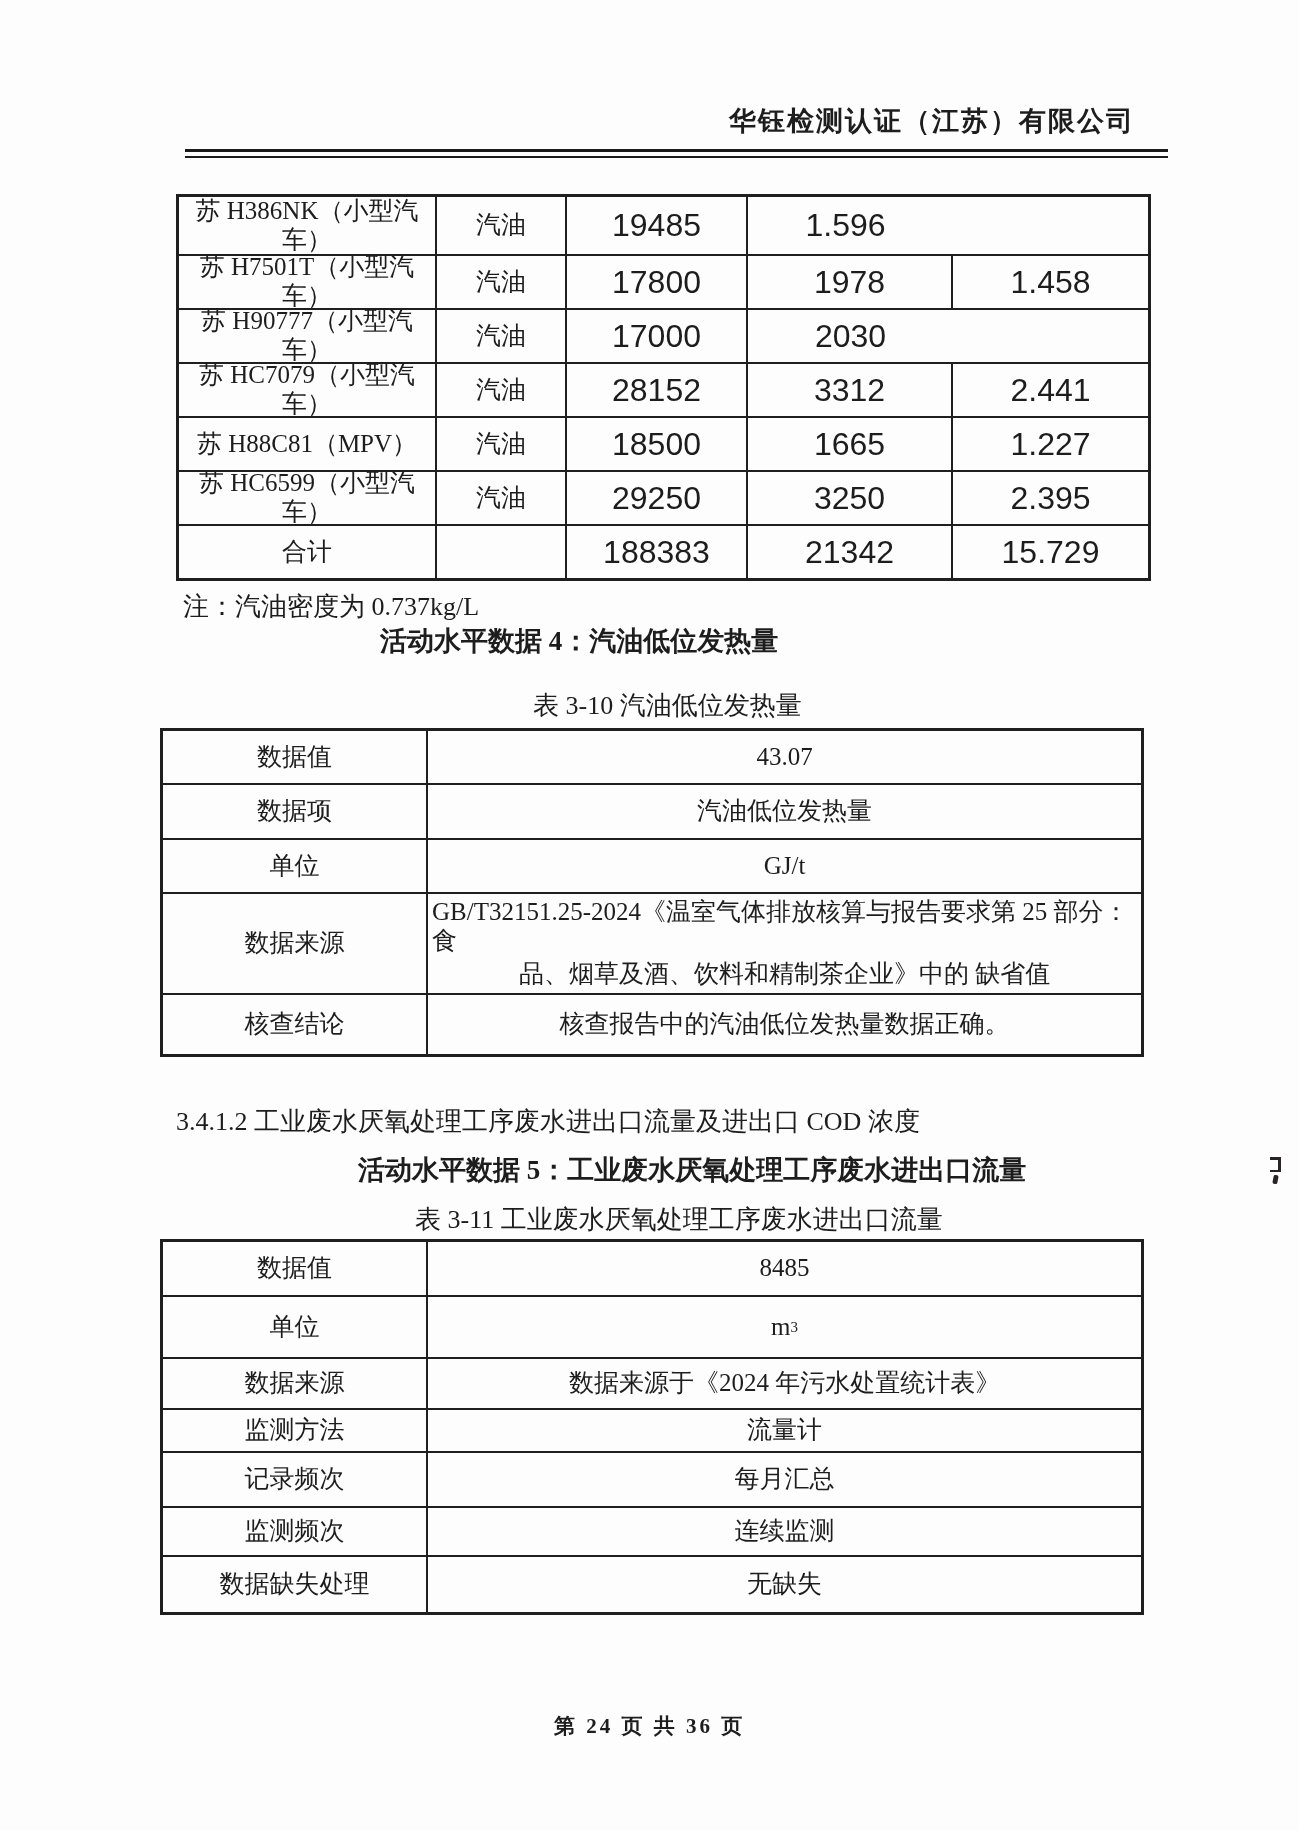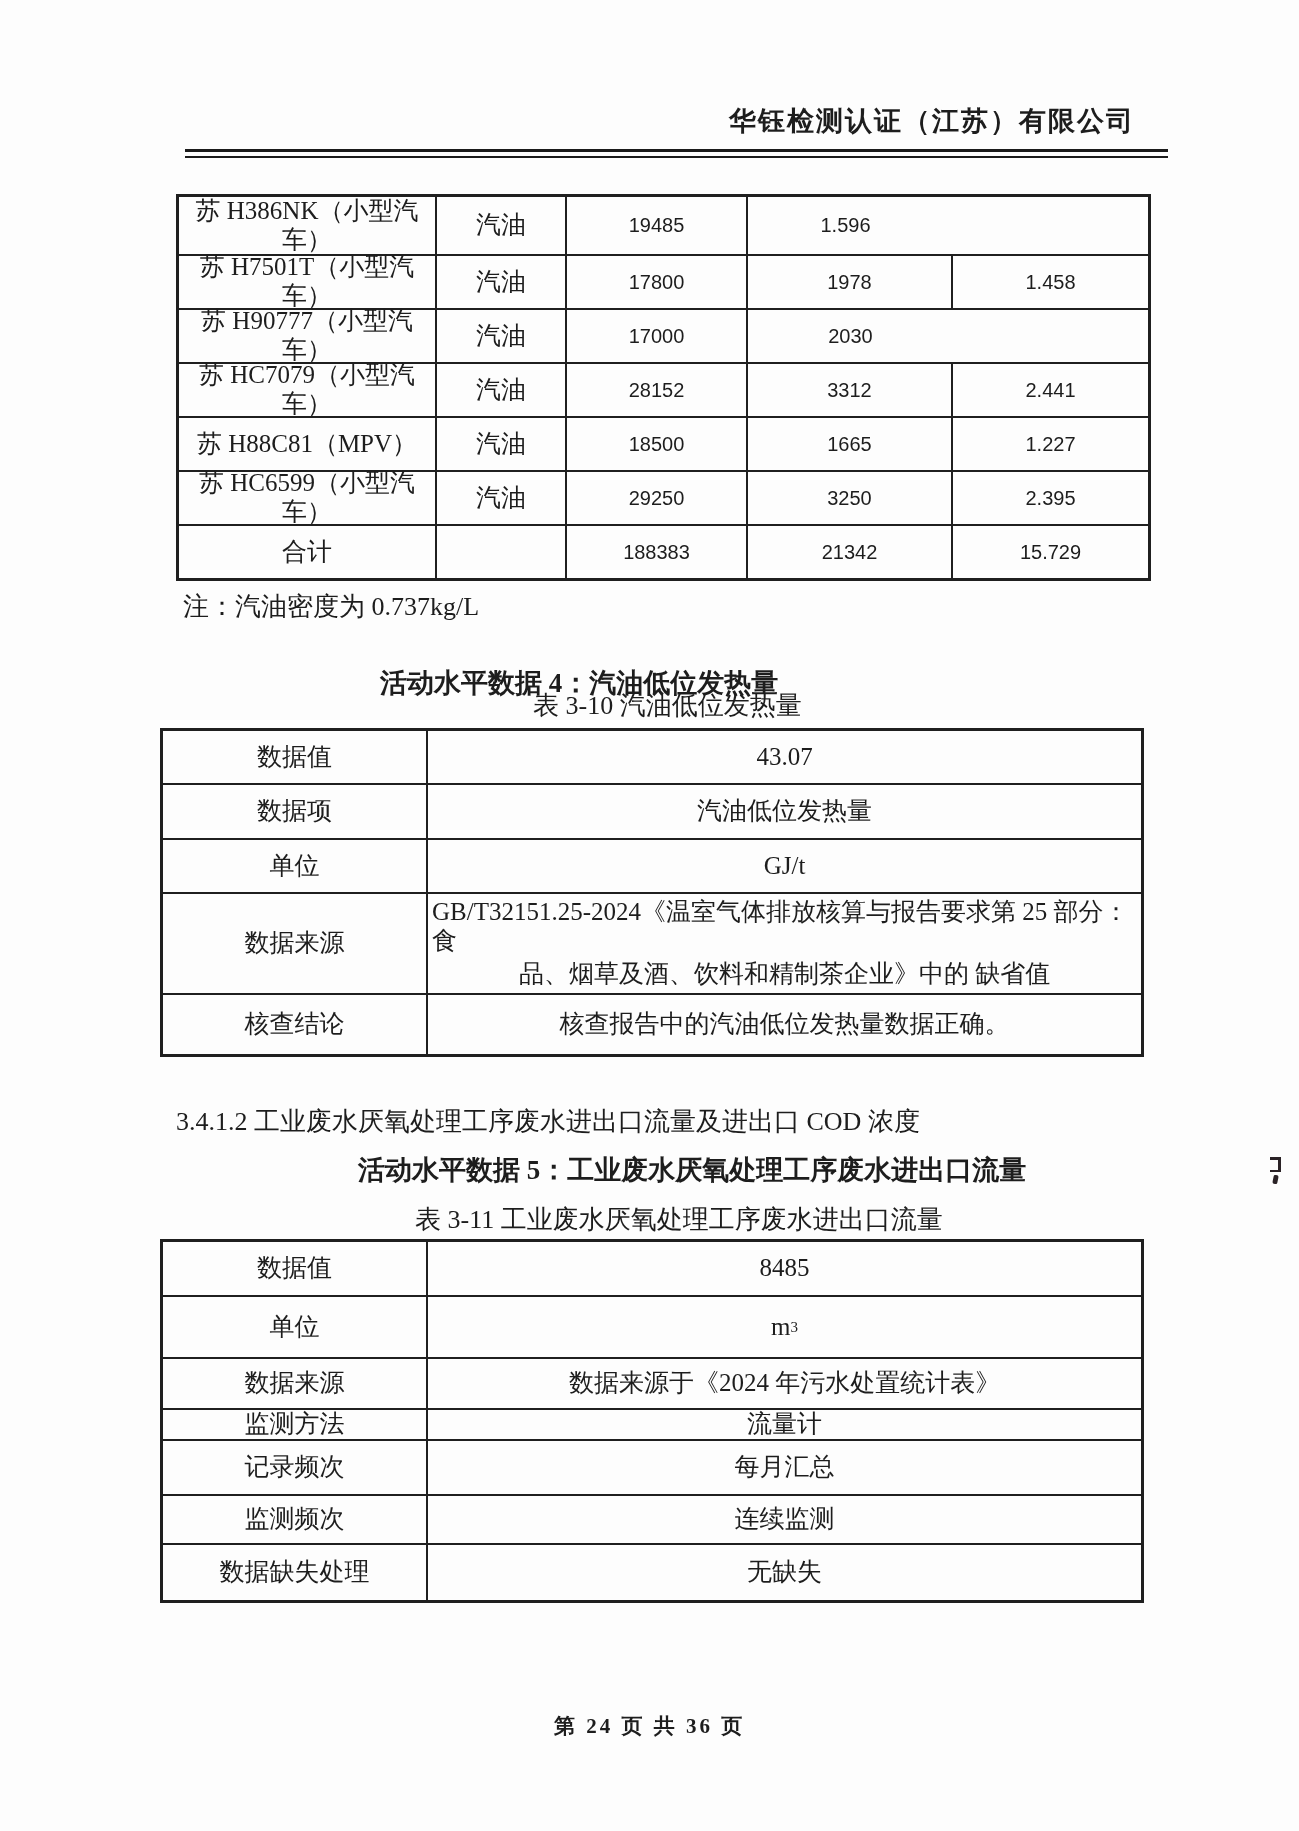--- a/index.html
+++ b/index.html
@@ -31,21 +31,21 @@
   }
   .tcell:last-child{border-right:none;}
 
   
   .veh-tbl{left:176px;top:194px;width:969px;}
   .c-plate{width:258px;}
   .c-fuel{width:130px;}
   .c-num1{width:181px;}
   .c-num2{width:205px;}
   .c-num3{width:195px;}
-  .num{font-family:"Liberation Sans","DejaVu Sans",sans-serif;font-size:20px;}
+  .num{font-family:"Liberation Sans","DejaVu Sans",sans-serif;font-size:32px;}
 
   
   .kv-tbl{left:160px;width:978px;}
   .c-label{width:265px;}
   .c-value{width:713px;flex-direction:column;}
   .val-line{width:100%;}
   .val-left{text-align:left;padding-left:4px;box-sizing:border-box;}
   sup{font-size:15px;line-height:0;}
 
   
@@ -115,21 +115,21 @@
     <div class="tcell c-plate">合计</div>
     <div class="tcell c-fuel"></div>
     <div class="tcell c-num1 num">188383</div>
     <div class="tcell c-num2 num">21342</div>
     <div class="tcell c-num3 num">15.729</div>
   </div>
 </div>
 
 <div class="abs note">注：汽油密度为 0.737kg/L</div>
 
-<div class="abs h-bold" style="left:380px;top:665px;">活动水平数据 4：汽油低位发热量</div>
+<div class="abs h-bold" style="left:380px;top:623px;">活动水平数据 4：汽油低位发热量</div>
 <div class="abs caption" style="left:533px;top:688px;">表 3-10 汽油低位发热量</div>
 
 <div class="abs tbl kv-tbl" style="top:728px;">
   <div class="trow" style="height:54px">
     <div class="tcell c-label">数据值</div>
     <div class="tcell c-value">43.07</div>
   </div>
   <div class="trow" style="height:55px">
     <div class="tcell c-label">数据项</div>
     <div class="tcell c-value">汽油低位发热量</div>
@@ -164,21 +164,21 @@
     <div class="tcell c-label">单位</div>
     <div class="tcell c-value" style="flex-direction:row;">
       <span>m</span>
         <sup>3</sup>
     </div>
   </div>
   <div class="trow" style="height:51px">
     <div class="tcell c-label">数据来源</div>
     <div class="tcell c-value">数据来源于《2024 年污水处置统计表》</div>
   </div>
-  <div class="trow" style="height:31px">
+  <div class="trow" style="height:43px">
     <div class="tcell c-label">监测方法</div>
     <div class="tcell c-value">流量计</div>
   </div>
   <div class="trow" style="height:55px">
     <div class="tcell c-label">记录频次</div>
     <div class="tcell c-value">每月汇总</div>
   </div>
   <div class="trow" style="height:49px">
     <div class="tcell c-label">监测频次</div>
     <div class="tcell c-value">连续监测</div>

